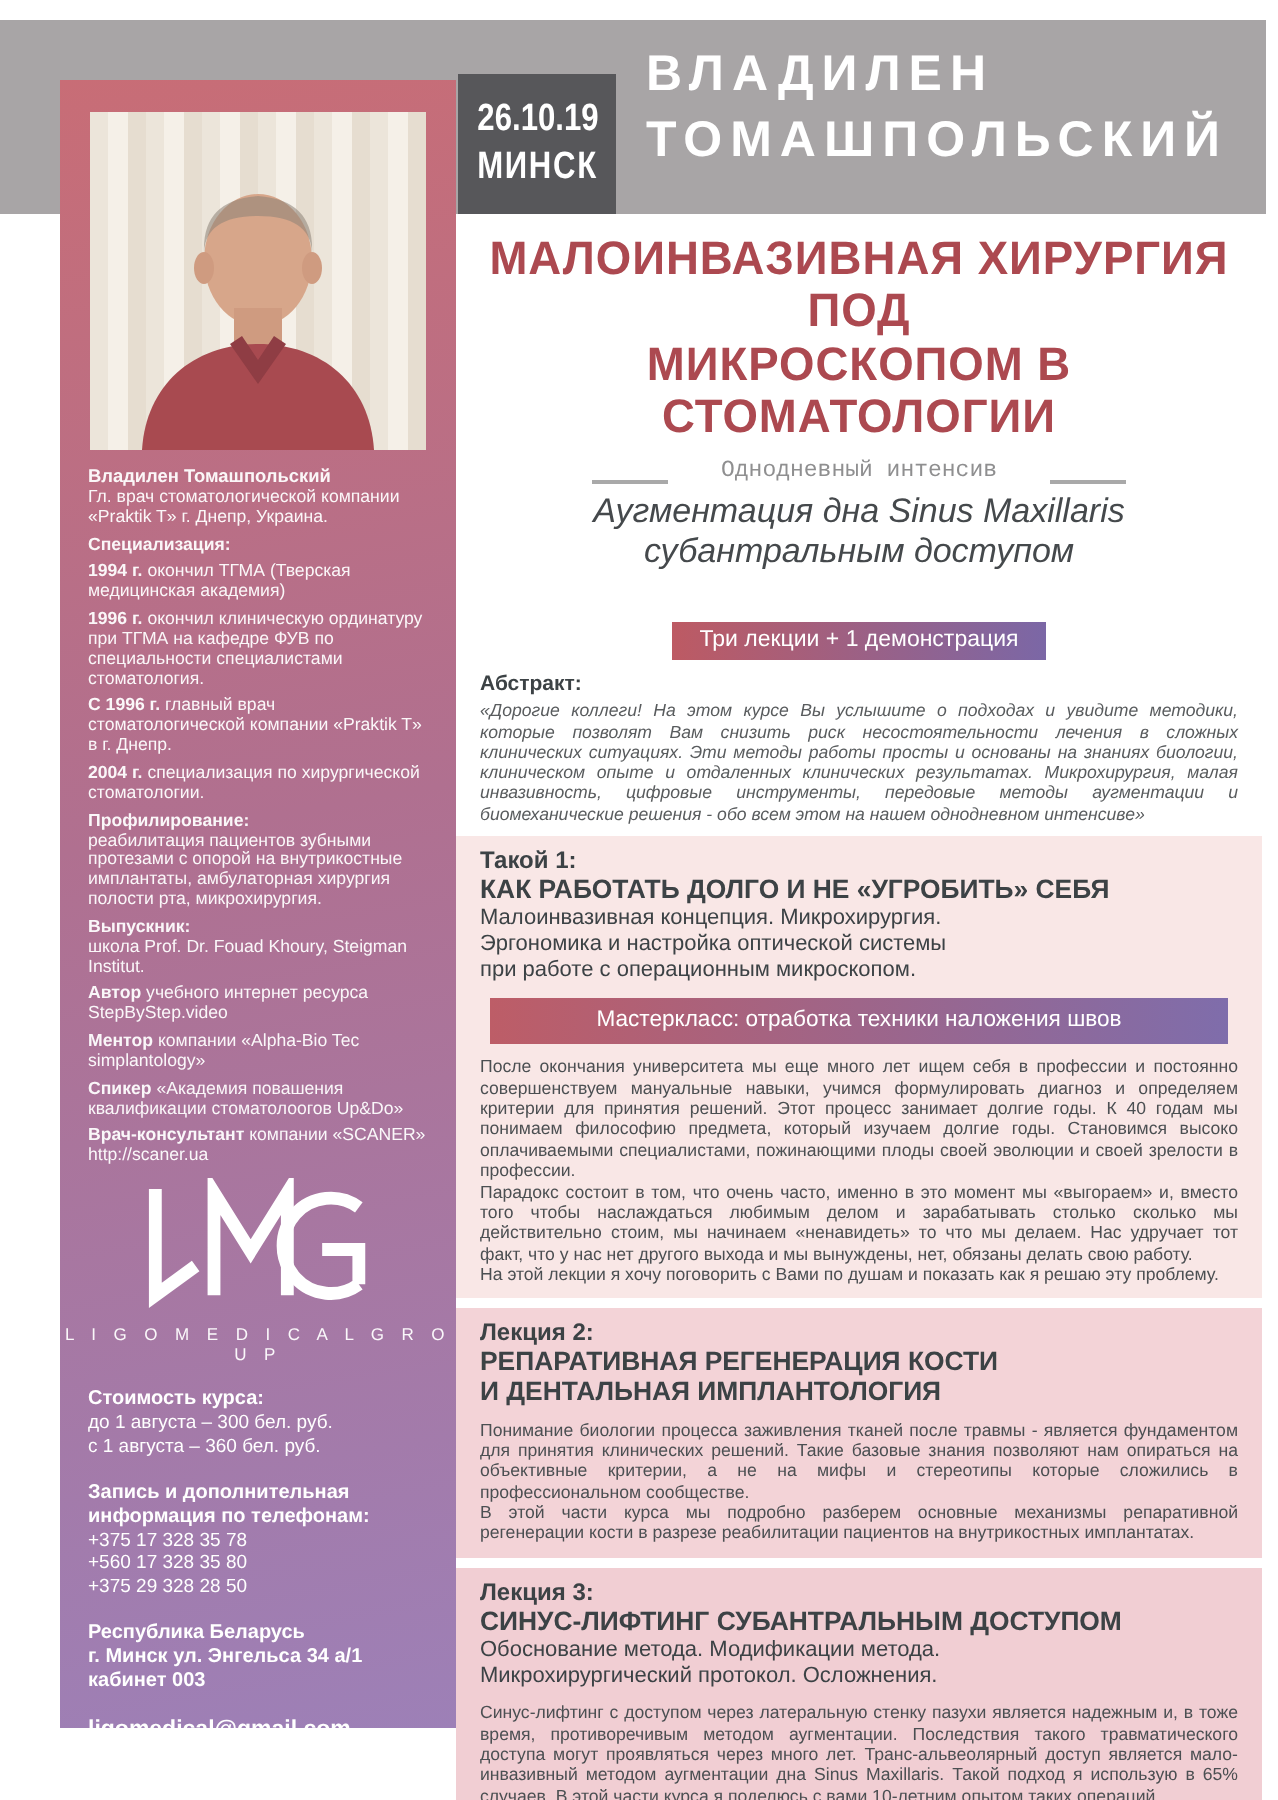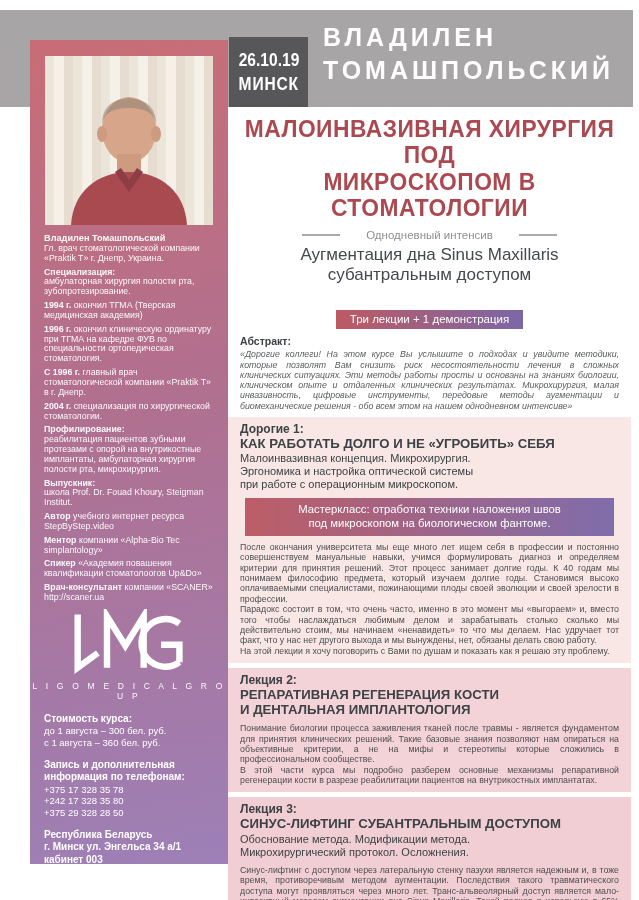--- a/index.html
+++ b/index.html
@@ -33,24 +33,24 @@
 
   .info { padding:12px 14px 0; font-size:9.5px; line-height:1.22; }
   .info .grp { margin-bottom:11px; }
   .info .lbl { font-weight:bold; font-size:10px; }
   .info .big { font-weight:bold; font-size:11.5px; line-height:1.35; }
 
   
   .main { position:absolute; left:228px; top:107px; width:403px; }
   .course-title { color:#ac4950; font-weight:bold; text-align:center; font-size:23.5px;
                   line-height:1.12; margin-top:9px; letter-spacing:.5px; transform:scaleX(0.97); }
-  .format-row { display:flex; align-items:center; justify-content:center; gap:26px;
-                margin-top:8px; color:#8f8f90; font-size:11.5px; }
+  .format-row { display:flex; align-items:flex-end; justify-content:center; gap:26px;
+                margin-top:8px; color:#8f8f90; font-size:11.5px;font-family:Liberation Mono, monospace; }
   .dash { width:38px; height:2px; background:#a9a9a9; }
-  .subtitle { text-align:center; color:#45494c; font-size:17px; line-height:1.18; margin-top:4px; }
+  .subtitle { text-align:center; color:#45494c; font-size:17px; line-height:1.18; margin-top:4px;font-style:italic; }
   .badge-wrap { text-align:center; margin-top:24px; }
   .badge { display:inline-block; background:linear-gradient(90deg,#bd5a63,#7b67a6);
            color:#fff; font-size:11.5px; padding:3px 14px 4px; }
 
   .abstract { margin:6px 12px 0; }
   .abstract .lbl { font-weight:bold; font-size:10.5px; color:#3c4245; }
   .abstract .txt { font-style:italic; font-size:8.8px; line-height:1.17; text-align:justify;
                    color:#595c5e; margin-top:2px; }
 
   .lec { margin-top:6px; padding:5px 12px 7px; color:#3c4245; }
@@ -87,23 +87,23 @@
       <ellipse cx="111" cy="78" rx="5" ry="8" fill="#cf9b80"></ellipse>
       <rect x="72" y="98" width="24" height="22" fill="#cf9b80"></rect>
       <path d="M26 169 C28 136 52 116 84 116 C116 116 140 136 142 169 Z" fill="#a84a50"></path>
       <path d="M70 116 L84 136 L98 116 L92 112 L84 124 L76 112 Z" fill="#8f3d44"></path>
     </svg>
   </div>
 
   <div class="bio">
     <p><span class="nm">Владилен Томашпольский</span><br>
        <span>Гл. врач стоматологической компании «Praktik T» г. Днепр, Украина.</span></p>
-    <p><b class="blk">Специализация:</b><span>амбулаторная хирургия полости рта, зубопротезирование.</span></p>
+    <p><b class="blk">Специализация:</b></p>
     <p><b>1994 г.</b> <span>окончил ТГМА (Тверская медицинская академия)</span></p>
-    <p><b>1996 г.</b> <span>окончил клиническую ординатуру при ТГМА на кафедре ФУВ по специальности ортопедическая стоматология.</span></p>
+    <p><b>1996 г.</b> <span>окончил клиническую ординатуру при ТГМА на кафедре ФУВ по специальности специалистами стоматология.</span></p>
     <p><b>С 1996 г.</b> <span>главный врач стоматологической компании «Praktik T» в г. Днепр.</span></p>
     <p><b>2004 г.</b> <span>специализация по хирургической стоматологии.</span></p>
     <p><b class="blk">Профилирование:</b><span>реабилитация пациентов зубными протезами с опорой на внутрикостные имплантаты, амбулаторная хирургия полости рта, микрохирургия.</span></p>
     <p><b class="blk">Выпускник:</b><span>школа Prof. Dr. Fouad Khoury, Steigman Institut.</span></p>
     <p><b>Автор</b> <span>учебного интернет ресурса StepByStep.video</span></p>
     <p><b>Ментор</b> <span>компании «Alpha-Bio Tec simplantology»</span></p>
     <p><b>Спикер</b> <span>«Академия повашения квалификации стоматолоогов Up&amp;Do»</span></p>
     <p><b>Врач-консультант</b> <span>компании «SCANER»</span><br>
        <span>http://scaner.ua</span></p>
   </div>
@@ -122,21 +122,21 @@
   <div class="info">
     <div class="grp">
       <div class="lbl">Стоимость курса:</div>
       <div>до 1 августа – 300 бел. руб.</div>
       <div>с 1 августа – 360 бел. руб.</div>
     </div>
     <div class="grp">
       <div class="lbl">Запись и дополнительная</div>
       <div class="lbl">информация по телефонам:</div>
       <div>+375 17 328 35 78</div>
-      <div>+242 17 328 35 80</div>
+      <div>+560 17 328 35 80</div>
       <div>+375 29 328 28 50</div>
     </div>
     <div class="grp lbl">
       <div>Республика Беларусь</div>
       <div>г. Минск ул. Энгельса 34 а/1</div>
       <div>кабинет 003</div>
     </div>
     <div class="grp big">
       <div>ligomedical@gmail.com</div>
     </div>
@@ -163,30 +163,29 @@
   <div class="badge-wrap">
     <span class="badge">Три лекции + 1 демонстрация</span>
   </div>
 
   <div class="abstract">
     <div class="lbl">Абстракт:</div>
     <div class="txt">«Дорогие коллеги! На этом курсе Вы услышите о подходах и увидите методики, которые позволят Вам снизить риск несостоятельности лечения в сложных клинических ситуациях. Эти методы работы просты и основаны на знаниях биологии, клиническом опыте и отдаленных клинических результатах. Микрохирургия, малая инвазивность, цифровые инструменты, передовые методы аугментации и биомеханические решения - обо всем этом на нашем однодневном интенсиве»</div>
   </div>
 
   <div class="lec lec1">
-    <div class="lec-num">Дорогие 1:</div>
+    <div class="lec-num">Такой 1:</div>
     <div class="lec-title">КАК РАБОТАТЬ ДОЛГО И НЕ «УГРОБИТЬ» СЕБЯ</div>
     <div class="lec-sub">
       <div>Малоинвазивная концепция. Микрохирургия.</div>
       <div>Эргономика и настройка оптической системы</div>
       <div>при работе с операционным микроскопом.</div>
     </div>
     <div class="mc-badge">
       <div>Мастеркласс: отработка техники наложения швов</div>
-      <div>под микроскопом на биологическом фантоме.</div>
     </div>
     <div class="lec-body">
       <p>После окончания университета мы еще много лет ищем себя в профессии и постоянно совершенствуем мануальные навыки, учимся формулировать диагноз и определяем критерии для принятия решений. Этот процесс занимает долгие годы. К 40 годам мы понимаем философию предмета, который изучаем долгие годы. Становимся высоко оплачиваемыми специалистами, пожинающими плоды своей эволюции и своей зрелости в профессии.</p>
       <p>Парадокс состоит в том, что очень часто, именно в это момент мы «выгораем» и, вместо того чтобы наслаждаться любимым делом и зарабатывать столько сколько мы действительно стоим, мы начинаем «ненавидеть» то что мы делаем. Нас удручает тот факт, что у нас нет другого выхода и мы вынуждены, нет, обязаны делать свою работу.</p>
       <p>На этой лекции я хочу поговорить с Вами по душам и показать как я решаю эту проблему.</p>
     </div>
   </div>
 
   <div class="lec lec2">
     <div class="lec-num">Лекция 2:</div>

